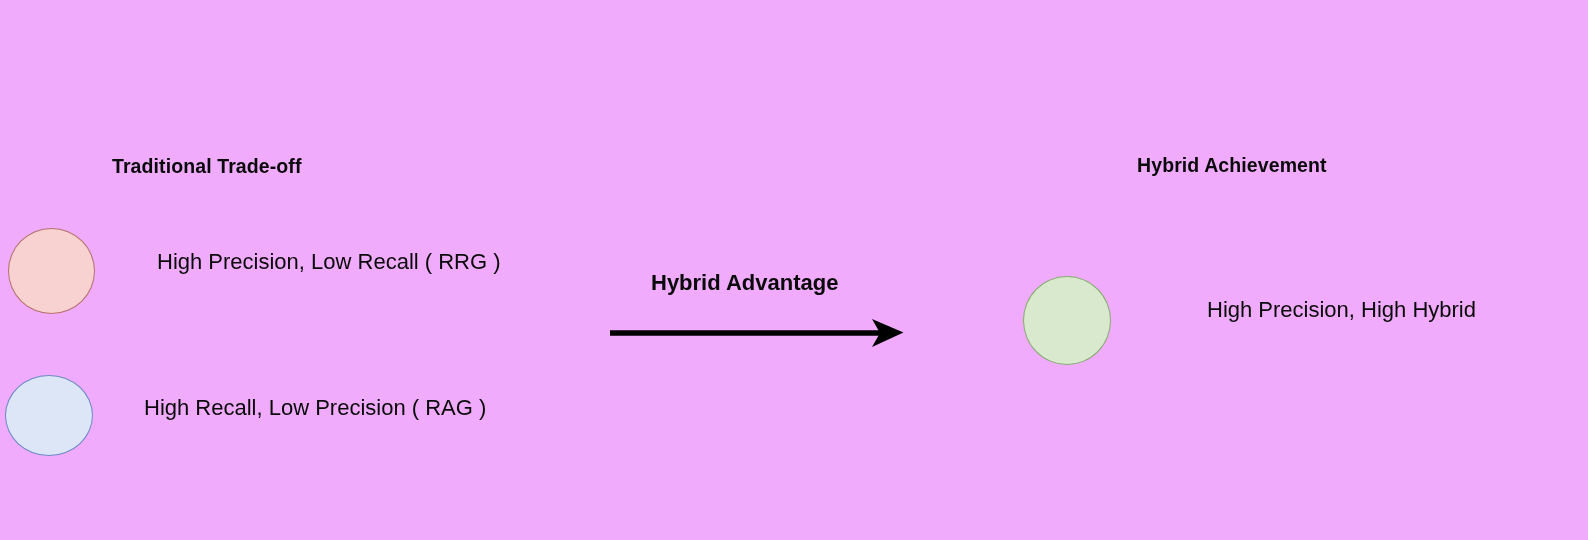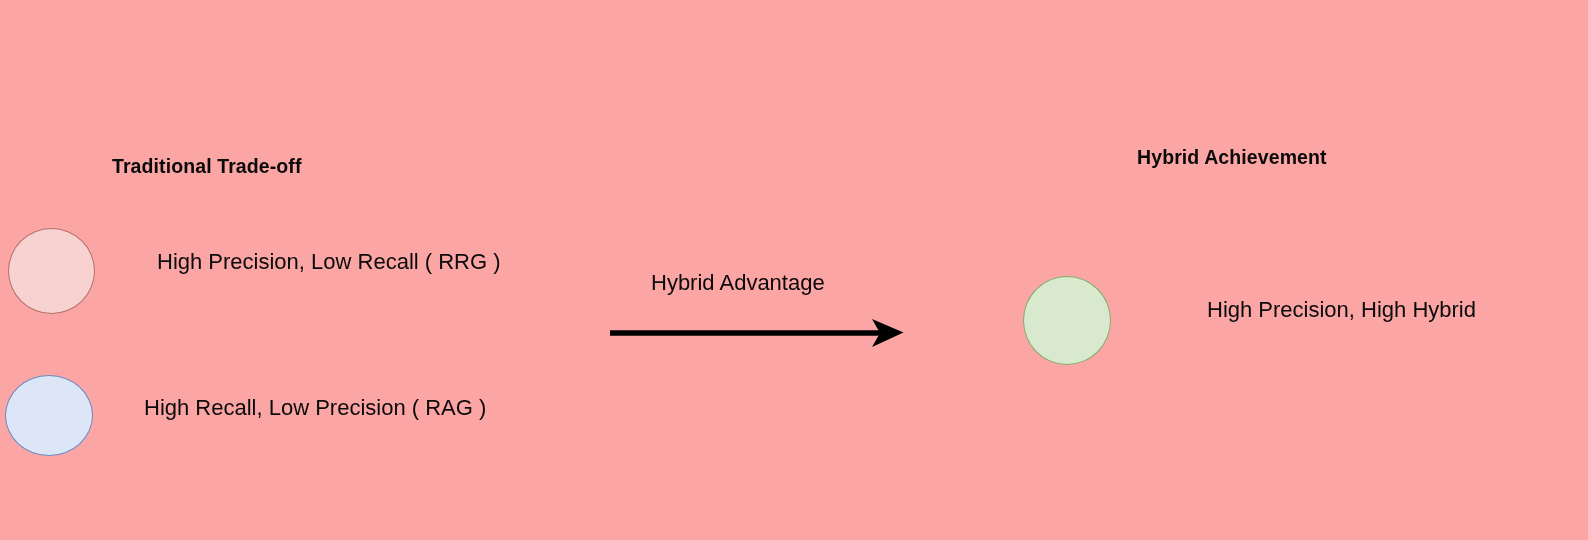--- a/index.html
+++ b/index.html
@@ -54,21 +54,21 @@
     color: #0a0a0a;
     letter-spacing: 0.1px;
     white-space: nowrap;
   }
   #title-left {
     left: 112px;
     top: 155px;
   }
   #title-right {
     left: 1137px;
-    top: 146px;
+    top: 154px;
   }
   .node-label {
     position: absolute;
     font-size: 22px;
     font-weight: normal;
     color: #0a0a0a;
     white-space: nowrap;
   }
   #label-rrg {
     left: 157px;
@@ -83,33 +83,34 @@
     left: 1207px;
     top: 297px;
   }
   #arrow-label {
     position: absolute;
     left: 651px;
     top: 270px;
     font-size: 22px;
     color: #0a0a0a;
     white-space: nowrap;
+    font-weight: bold;
   }
   #arrow-svg {
     position: absolute;
     left: 604px;
     top: 312px;
     width: 310px;
     height: 42px;
   }
 </style>
 </head>
 <body>
 
-<div id="canvas" style="background: #fca5a5;">
+<div id="canvas" style="background: #f0abfc;">
 
   <div class="group-title" id="title-left">Traditional Trade-off</div>
 
   <div class="node-circle" id="circle-rrg" style="background: rgb(247, 210, 209); border-color: rgb(181, 112, 107);"></div>
 
   <div class="node-label" id="label-rrg">High Precision, Low Recall ( RRG )</div>
 
   <div class="node-circle" id="circle-rag" style="background: rgb(221, 230, 247); border-color: rgb(107, 138, 196);"></div>
 
   <div class="node-label" id="label-rag">High Recall, Low Precision ( RAG )</div>

